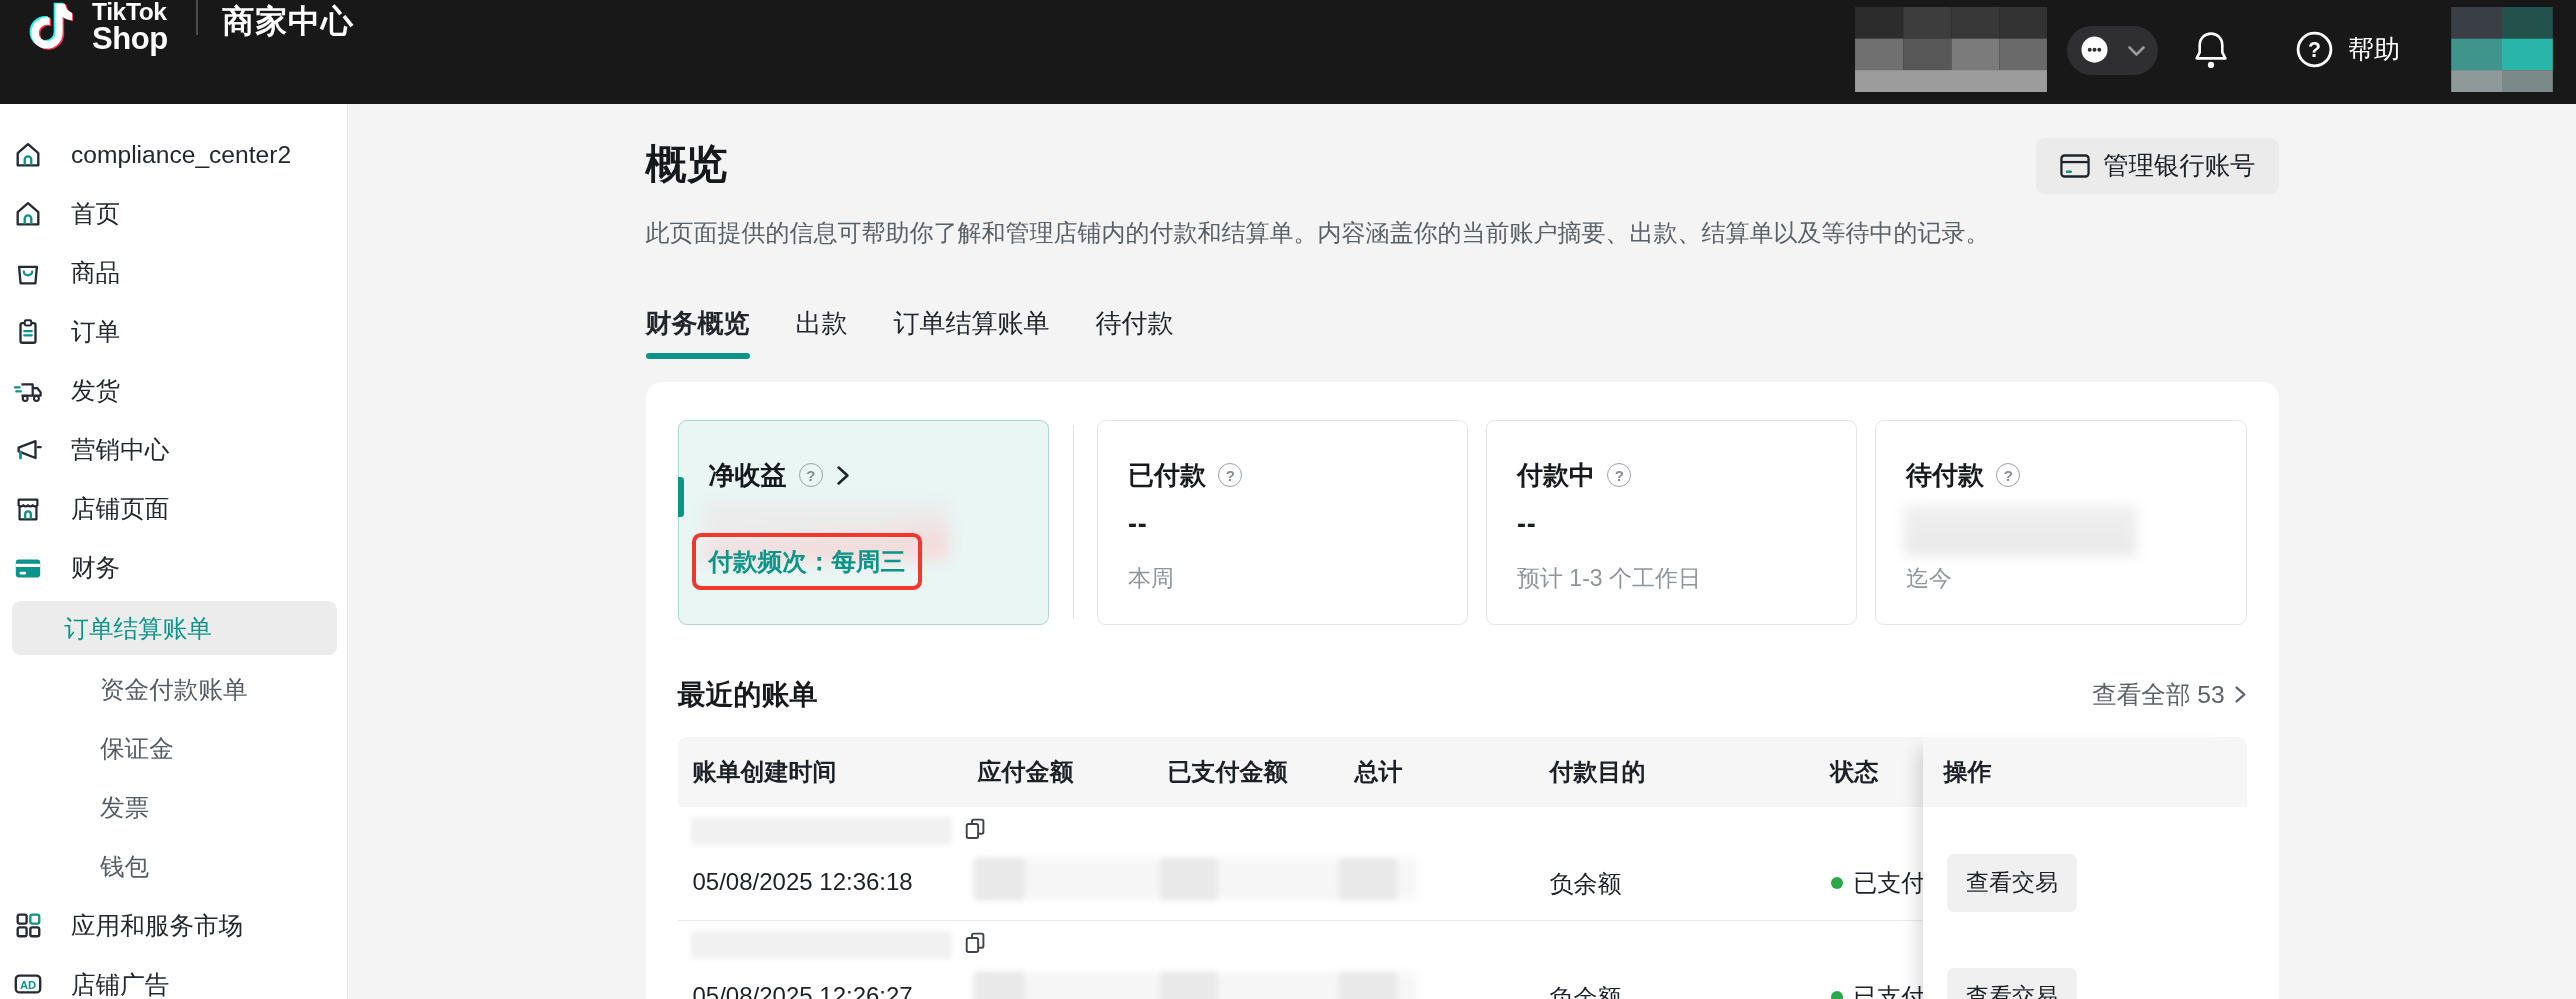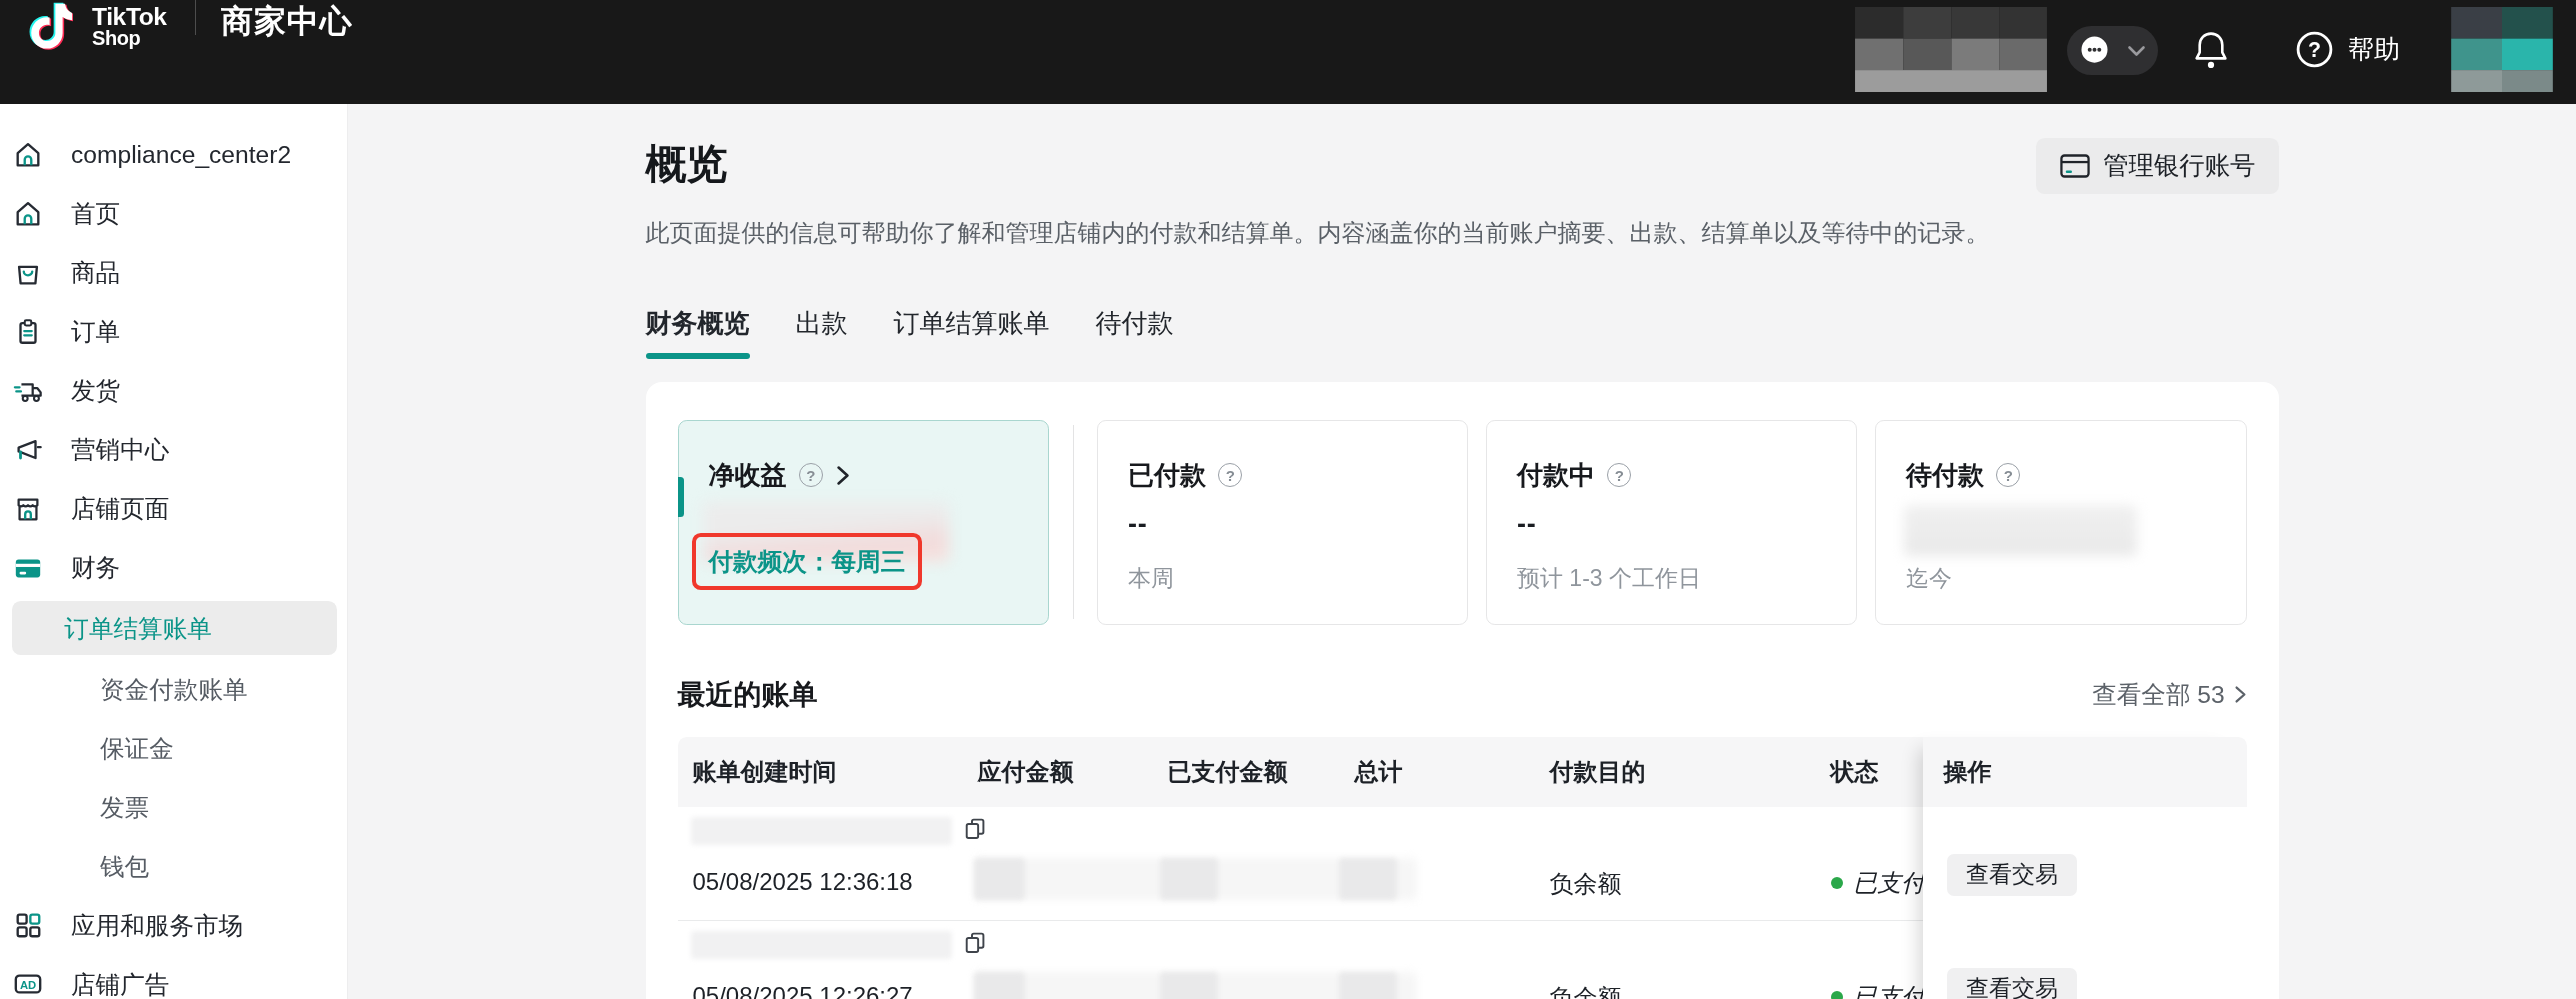--- a/index.html
+++ b/index.html
@@ -15,21 +15,21 @@
   html,body{margin:0;padding:0;}
   body{
     width:2576px;height:1000px;overflow:hidden;background:var(--pagebg);
     font-family:"Liberation Sans","DejaVu Sans",sans-serif;color:var(--ink);
   }
   
   .topbar{height:104px;background:#181818;display:flex;align-items:flex-start;padding-left:26px;position:relative;z-index:9;}
   .logo{display:flex;align-items:center;gap:19px;}
   .brandtxt{color:#fff;line-height:0.98;letter-spacing:-0.4px;}
   .brandtxt .l1{display:block;font-size:24.6px;font-weight:800;}
-  .brandtxt .l2{display:block;font-size:20px;font-weight:600;}
+  .brandtxt .l2{display:block;font-size:31px;font-weight:600;}
   .top-divider{width:1.8px;height:35px;background:#4d4d4d;margin:0 24.6px 0 28px;}
   .apptitle{color:#fff;font-size:32px;font-weight:600;letter-spacing:0.9px;white-space:nowrap;}
   .mosaic{position:absolute;top:7px;overflow:hidden;}
   .mosaic1{left:1855px;width:192px;height:85px;}
   .mosaic2{left:2451px;width:102px;height:85px;}
   .chatpill{position:absolute;left:2067px;top:26px;width:91px;height:49px;border-radius:24.6px;background:#2f2f31;display:flex;align-items:center;justify-content:space-between;padding:0 11.4px;}
   .bell{position:absolute;left:2191px;top:29px;}
   .helpwrap{position:absolute;left:2295px;top:30px;display:flex;align-items:center;gap:14px;color:#fff;font-size:26px;font-weight:500;}
   
   .app{display:flex;height:899px;}
@@ -75,25 +75,25 @@
   .thead{height:70px;background:#f6f6f7;border-radius:8.8px 8.8px 0 0;position:relative;}
   .th{position:absolute;top:0;line-height:70px;font-size:24px;font-weight:600;color:var(--ink);white-space:nowrap;}
   .trow{height:114px;position:relative;border-bottom:0.9px solid #e9eaeb;}
   .idline{position:absolute;top:10.5px;left:13px;display:flex;align-items:flex-start;gap:12.3px;}
   .idblur{width:261px;height:28px;border-radius:3.5px;background:#f1f1f2;filter:blur(2.6px);}
   .created{position:absolute;left:15px;top:61px;font-size:24px;color:var(--ink);white-space:nowrap;}
   .wash{position:absolute;top:51px;left:296px;width:443px;height:42px;background:#f6f6f6;filter:blur(4.4px);border-radius:5.3px;}
   .spot{position:absolute;top:51px;height:42px;background:#e9e9ea;filter:blur(2.6px);border-radius:4.4px;}
   .spot.a{left:296px;width:51px;} .spot.b{left:482px;width:58px;} .spot.c{left:661px;width:58px;}
   .purpose{position:absolute;left:872px;top:61px;font-size:24px;color:var(--ink);white-space:nowrap;}
-  .status{position:absolute;left:1153px;top:60px;display:flex;align-items:center;gap:10.5px;font-size:24px;color:var(--ink);white-space:nowrap;font-style:italic;}
+  .status{position:absolute;left:1153px;top:60px;display:flex;align-items:center;gap:10.5px;font-size:24px;color:var(--ink);white-space:nowrap;}
   .dot{width:12.3px;height:12.3px;border-radius:50%;background:var(--green);flex:0 0 12.3px;}
   .sticky-col{position:absolute;top:0;right:0;bottom:0;width:324px;background:#fff;box-shadow:-16px 0 17.5px -12.3px rgba(0,0,0,0.16);z-index:2;}
   .sticky-head{height:70px;background:#f6f6f7;border-radius:0 8.8px 0 0;line-height:70px;padding-left:21px;font-size:24px;font-weight:600;color:var(--ink);}
-  .sticky-btn{position:absolute;left:24.6px;height:42px;padding:0 19px;background:#f0f0f1;border:none;border-radius:7px;font-size:23px;color:var(--ink);display:flex;align-items:center;cursor:pointer;font-family:inherit;white-space:nowrap;}
+  .sticky-btn{position:absolute;left:24.6px;height:58px;padding:0 19px;background:#f0f0f1;border:none;border-radius:7px;font-size:23px;color:var(--ink);display:flex;align-items:center;cursor:pointer;font-family:inherit;white-space:nowrap;}
   .sticky-btn.r1{top:117px;} .sticky-btn.r2{top:231px;}
   svg{display:block;}
 </style>
 </head>
 <body>
 
 <header class="topbar">
   <div class="logo">
     <span>
       <svg width="47" height="54" viewBox="0 0 44 50">

